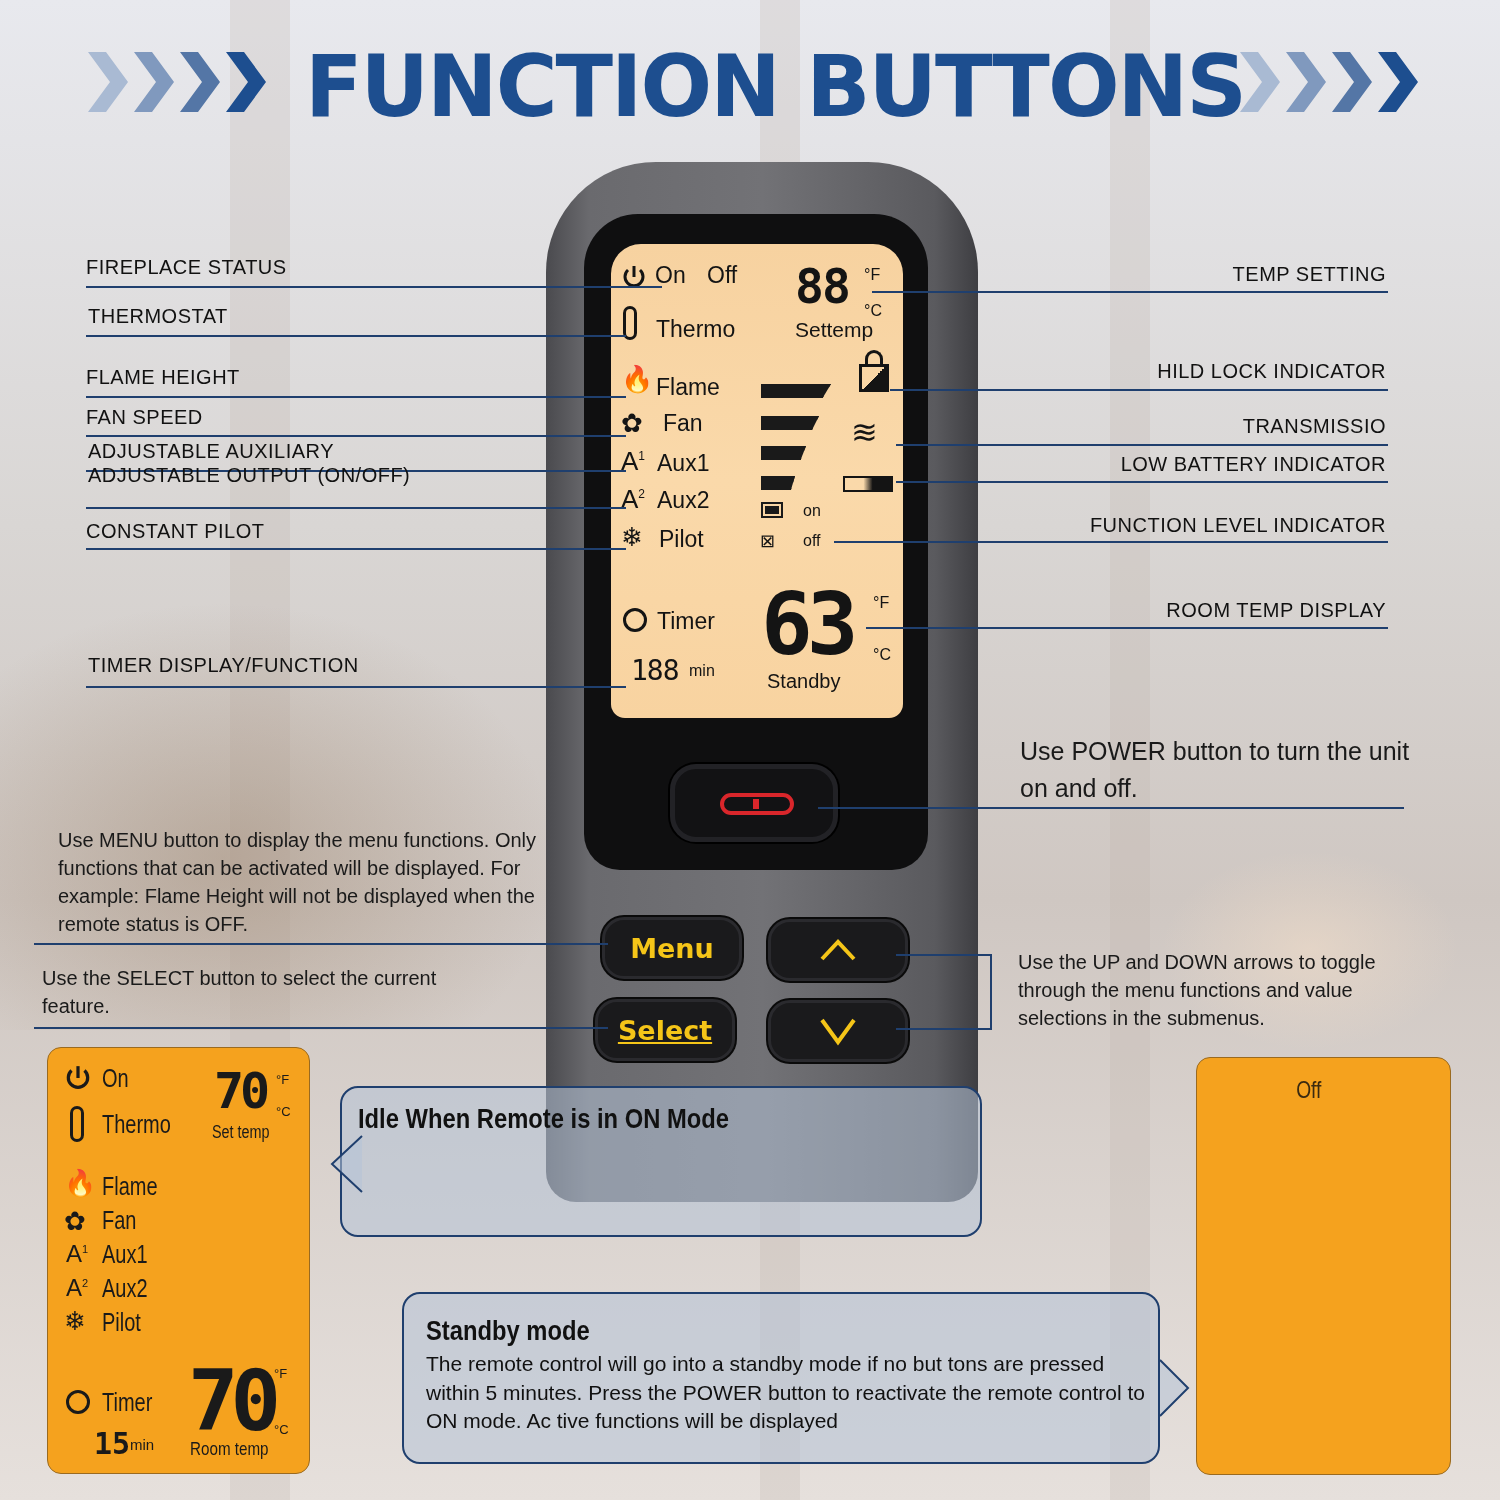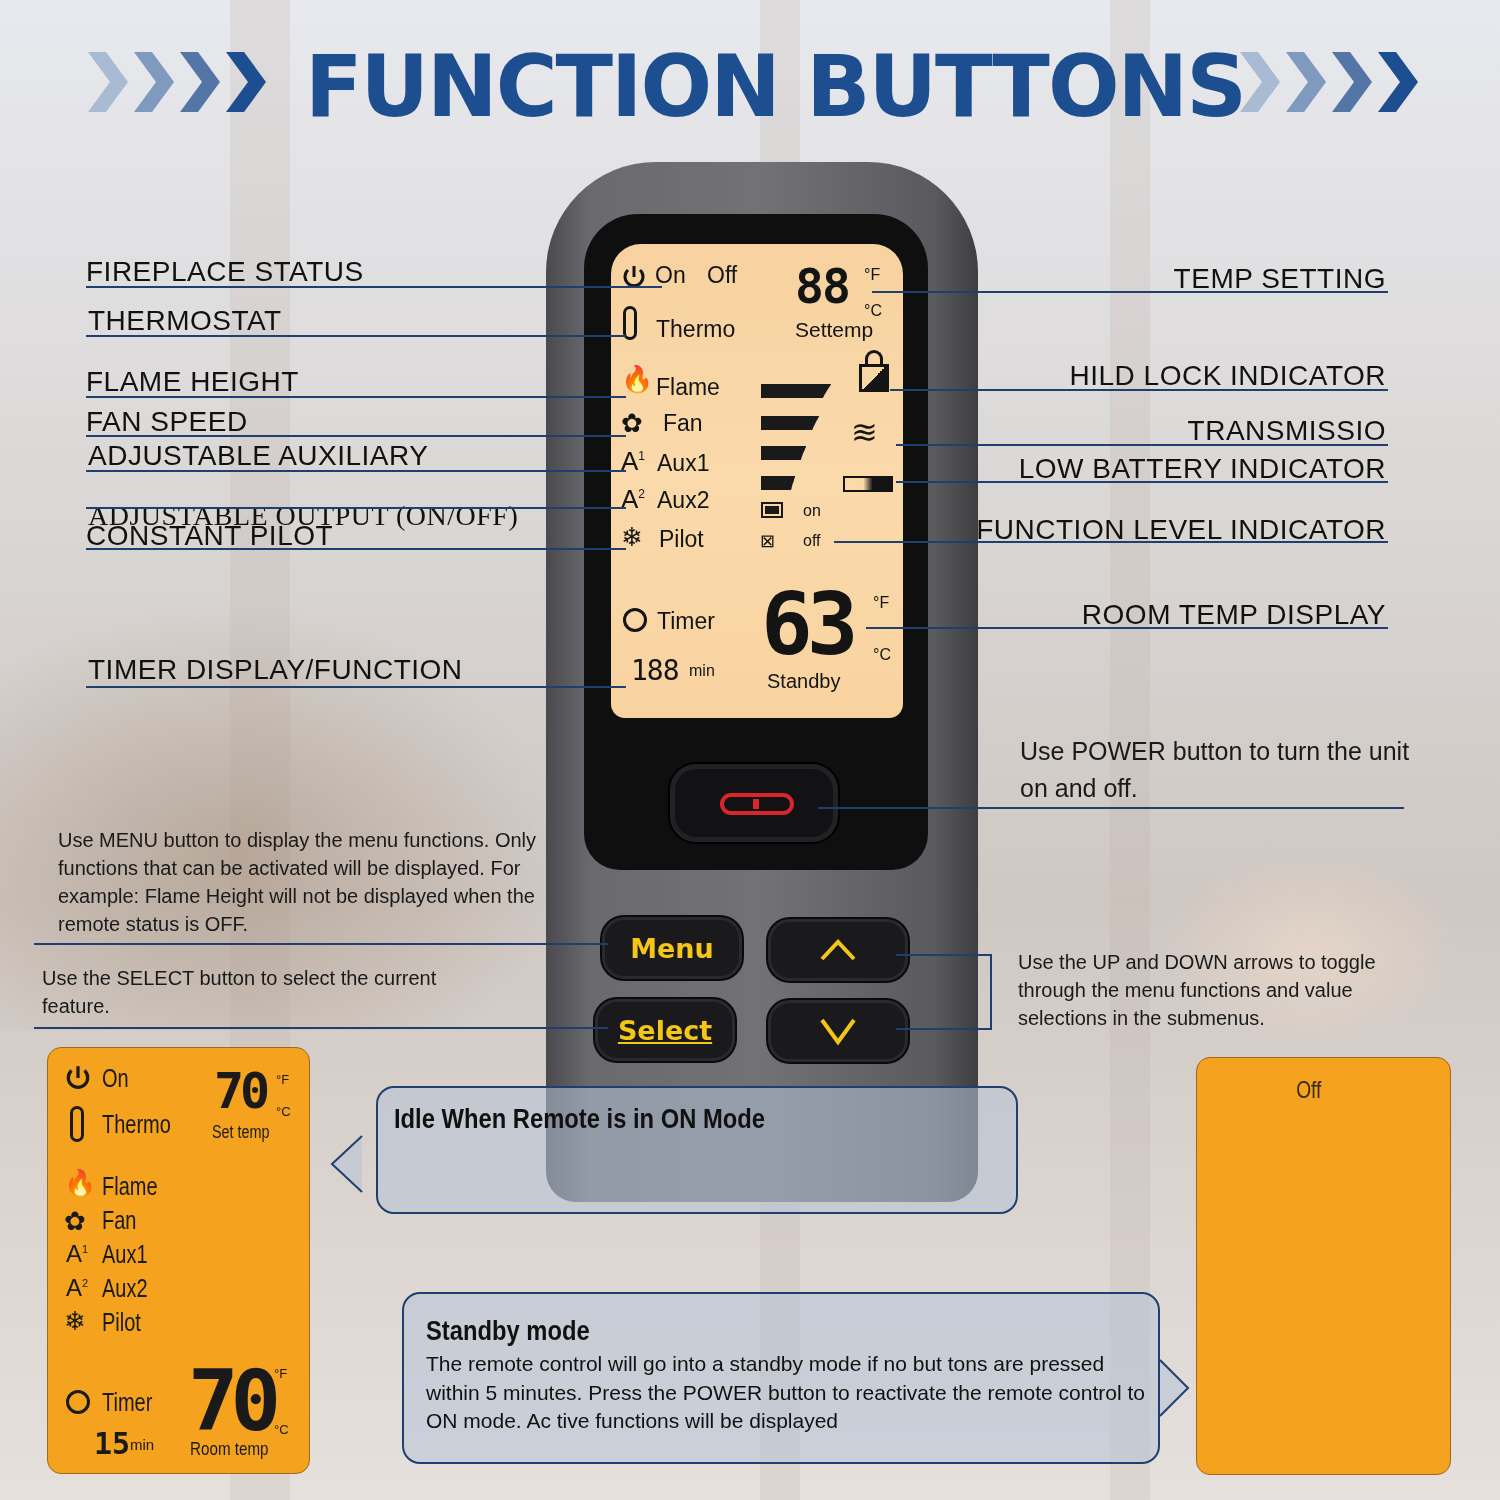--- a/index.html
+++ b/index.html
@@ -16,21 +16,21 @@
   
   .title { position:absolute; top:22px; left:0; width:1500px; height:110px; }
   .title-text {
     position:absolute; left:305px; top:14px; font-family:"DejaVu Sans", sans-serif;
     font-weight:bold; font-size:86px; letter-spacing:-2px; color:#1d4e8f; transform:scaleX(0.98); transform-origin:left;
   }
   .chev { position:absolute; top:30px; width:40px; height:60px; }
   .chev svg { width:100%; height:100%; }
 
   
-  .lbl { position:absolute; font-size:28px; color:#111; letter-spacing:0.5px; white-space:nowrap; }
+  .lbl { position:absolute; font-size:20px; color:#111; letter-spacing:0.5px; white-space:nowrap; }
   .lbl-r { text-align:right; }
   .line { position:absolute; height:2px; background:#1f3f6e; }
   .vline { position:absolute; width:2px; background:#1f3f6e; }
 
   
   .remote {
     position:absolute; left:546px; top:162px; width:432px; height:1040px;
     background: linear-gradient(90deg, #4a4a4e 0%, #6a6a6e 10%, #727276 50%, #5a5a5e 90%, #3e3e42 100%);
     border-radius: 110px 110px 30px 30px;
   }
@@ -193,21 +193,21 @@
 <span class="lbl" style="left:86px;top:256px;">FIREPLACE STATUS</span>
 <div class="line" style="left:86px;top:286px;width:576px;"></div>
 <span class="lbl" style="left:88px;top:305px;">THERMOSTAT</span>
 <div class="line" style="left:86px;top:335px;width:540px;"></div>
 <span class="lbl" style="left:86px;top:366px;">FLAME HEIGHT</span>
 <div class="line" style="left:86px;top:396px;width:540px;"></div>
 <span class="lbl" style="left:86px;top:406px;">FAN SPEED</span>
 <div class="line" style="left:86px;top:435px;width:540px;"></div>
 <span class="lbl" style="left:88px;top:440px;">ADJUSTABLE  AUXILIARY</span>
 <div class="line" style="left:86px;top:470px;width:540px;"></div>
-<span class="lbl" style="left:88px;top:500px;font-family:Liberation Serif, serif;">ADJUSTABLE  OUTPUT (ON/OFF)</span>
+<span class="lbl" style="left:88px;top:464px;">ADJUSTABLE  OUTPUT (ON/OFF)</span>
 <div class="line" style="left:86px;top:507px;width:540px;"></div>
 <span class="lbl" style="left:86px;top:520px;text-align:center;">CONSTANT PILOT</span>
 <div class="line" style="left:86px;top:548px;width:540px;"></div>
 <span class="lbl" style="left:88px;top:654px;">TIMER DISPLAY/FUNCTION</span>
 <div class="line" style="left:86px;top:686px;width:540px;"></div>
 
 <span class="lbl lbl-r" style="right:114px;top:263px;">TEMP SETTING</span>
 <div class="line" style="left:872px;top:291px;width:516px;"></div>
 <span class="lbl lbl-r" style="right:114px;top:360px;">HILD LOCK  INDICATOR</span>
 <div class="line" style="left:890px;top:389px;width:498px;"></div>
@@ -260,21 +260,21 @@
   <span class="seg" style="left:140px;top:304px;font-size:84px;letter-spacing:-8px;">70</span>
   <span style="position:absolute;left:226px;top:318px;font-size:13px;">°F</span>
   <span style="position:absolute;left:226px;top:374px;font-size:13px;">°C</span>
   <span class="t" style="left:142px;top:390px;font-size:19px;">Room temp</span>
 </div>
 
 <div class="mini-right">
   <span style="position:absolute;left:96px;top:18px;font-size:24px;color:#3a2a10;transform:scaleX(0.8);">Off</span>
 </div>
 
-<div class="bubble" style="left:376px;top:1086px;width:642px;height:128px;">
+<div class="bubble" style="left:340px;top:1086px;width:642px;height:151px;">
   <h3 style="left:16px;top:16px;">Idle When Remote is in ON Mode</h3>
 </div>
 <svg style="position:absolute;left:330px;top:1134px;" width="34" height="60" viewBox="0 0 34 60">
     <polyline points="32,2 2,30 32,58" fill="rgba(180,195,215,0.55)" stroke="#1f3f6e" stroke-width="2"></polyline>
   </svg>
 
 <div class="bubble" style="left:402px;top:1292px;width:758px;height:172px;">
   <h3 style="left:22px;top:22px;">Standby mode</h3>
   <p style="left:22px;top:56px;width:720px;">The remote control will go into a standby mode if no but tons are pressed within 5 minutes. Press the POWER button to reactivate the remote control to ON mode. Ac tive functions will be displayed</p>
 </div>

